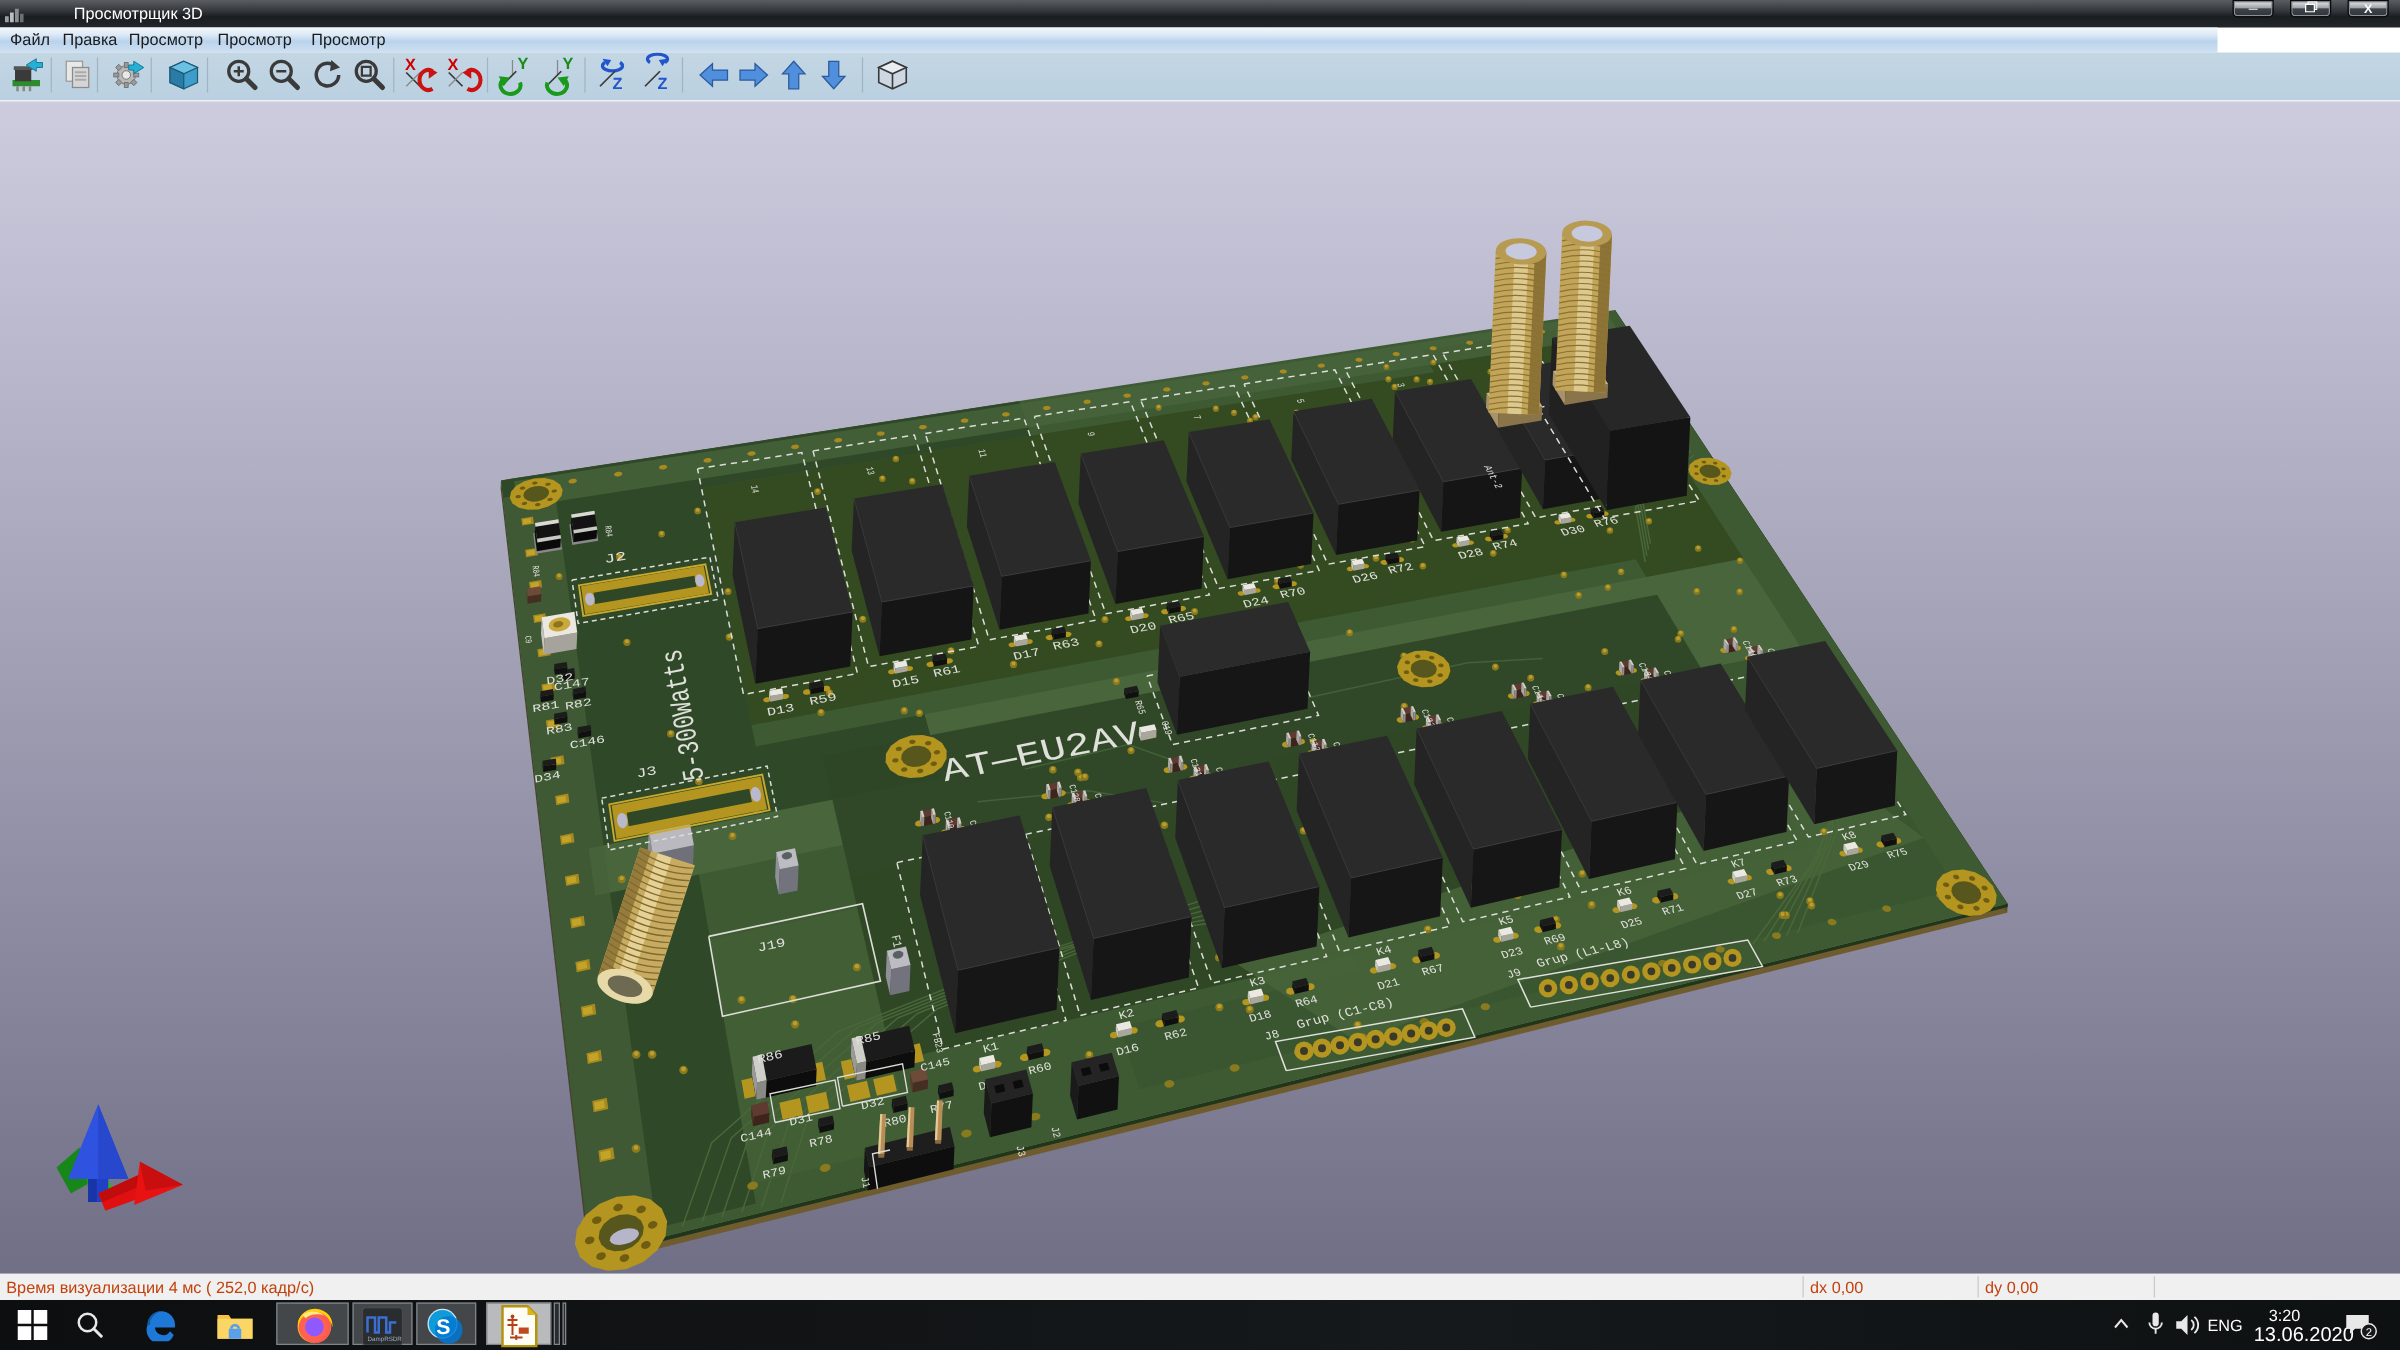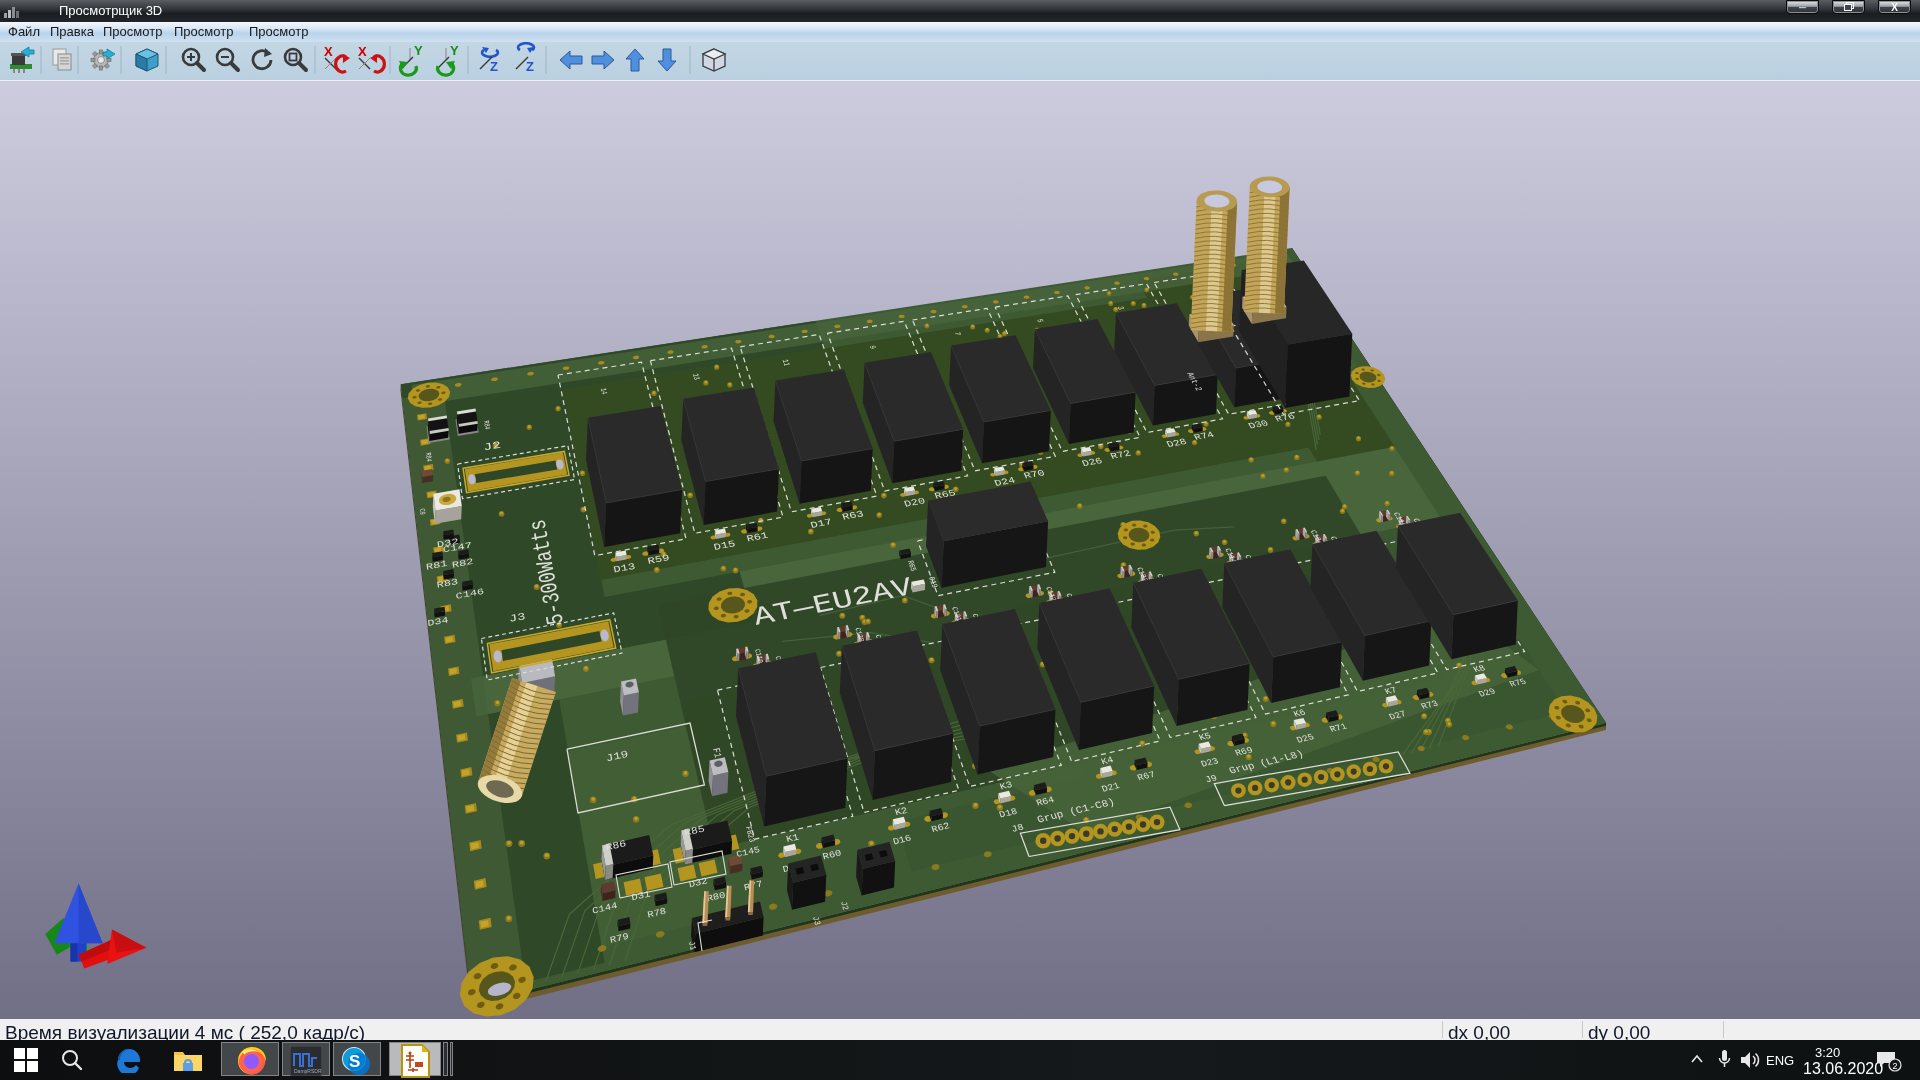--- a/index.html
+++ b/index.html
@@ -1,23 +1,23 @@
 <!DOCTYPE html>
 <html><head><meta charset="utf-8"><style>
 *{margin:0;padding:0;box-sizing:border-box}
 body{width:1920px;height:1080px;overflow:hidden;font-family:"Liberation Sans",sans-serif}
 #titlebar{position:absolute;left:0;top:0;width:1920px;height:22px;background:linear-gradient(#5a5e63,#33373c 40%,#1b1e21 60%,#22262a);}
 #titlebar .ticon{position:absolute;left:4px;top:4px;width:15px;height:14px}
 #titlebar .ttext{position:absolute;left:23px;top:3px;color:#fff;font-size:13px;margin-left:36px;}
 .winbtn{position:absolute;top:0;width:33px;height:14px;border:1px solid #0a0a0a;border-radius:0 0 4px 4px;background:linear-gradient(#e6e8ea,#9aa0a6 45%,#3f454b 50%,#2e3338);box-shadow:inset 0 0 0 1px #8a9096;color:#fff;text-align:center;font-size:10px;line-height:13px;font-weight:bold}
-#menubar{position:absolute;left:0;top:22px;width:1920px;height:20px;background:linear-gradient(#f4f8fc,#dce9f6 30%,#b9d3ec 55%,#cfe0f1);font-size:13px;color:#1a1a1a}
+#menubar{position:absolute;left:0;top:22px;width:1774px;height:20px;background:linear-gradient(#f4f8fc,#dce9f6 30%,#b9d3ec 55%,#cfe0f1);font-size:13px;color:#1a1a1a}
 #menubar span{position:absolute;top:2px}
 #toolbar{position:absolute;left:0;top:42px;width:1920px;height:38px;background:linear-gradient(#c3d6e4,#bad0e0);}
 #viewport{position:absolute;left:0;top:80px;width:1920px;height:939px;background:linear-gradient(#cdccdf,#706f86);border-top:1px solid #eef2f6}
-#statusbar{position:absolute;left:0;top:1019px;width:1920px;height:21px;background:#f0f0f0;font-size:19px;color:#0f172a}
+#statusbar{position:absolute;left:0;top:1019px;width:1920px;height:21px;background:#f0f0f0;font-size:13px;color:#c2410c}
 #statusbar .cell{position:absolute;top:3px}
 #statusbar .sep{position:absolute;top:2px;width:1px;height:17px;background:#c9c9c9}
 #taskbar{position:absolute;left:0;top:1040px;width:1920px;height:40px;background:linear-gradient(90deg,#0c0e0f,#16191b 60%,#0e1112)}
 .tbox{position:absolute;top:2px;height:34px;border:1px solid #80858a;background:#43474a}
 .tray{position:absolute;color:#fff;font-size:12px}
 </style></head><body>
 <div id="viewport"><svg xmlns="http://www.w3.org/2000/svg" width="1920" height="939" viewBox="0 80 1920 939">
       <polygon points="472.0,1003.0 1606.0,722.0 1605.7,729.1 471.6,1011.5" fill="#6e5c2f"></polygon>
       <polygon points="1606.0,722.0 1292.0,247.0 1291.8,252.5 1605.7,729.1" fill="#60512a"></polygon>
       <polygon points="400.8,383.3 472.0,1003.0 471.6,1011.5 400.5,389.6" fill="#474429"></polygon>

